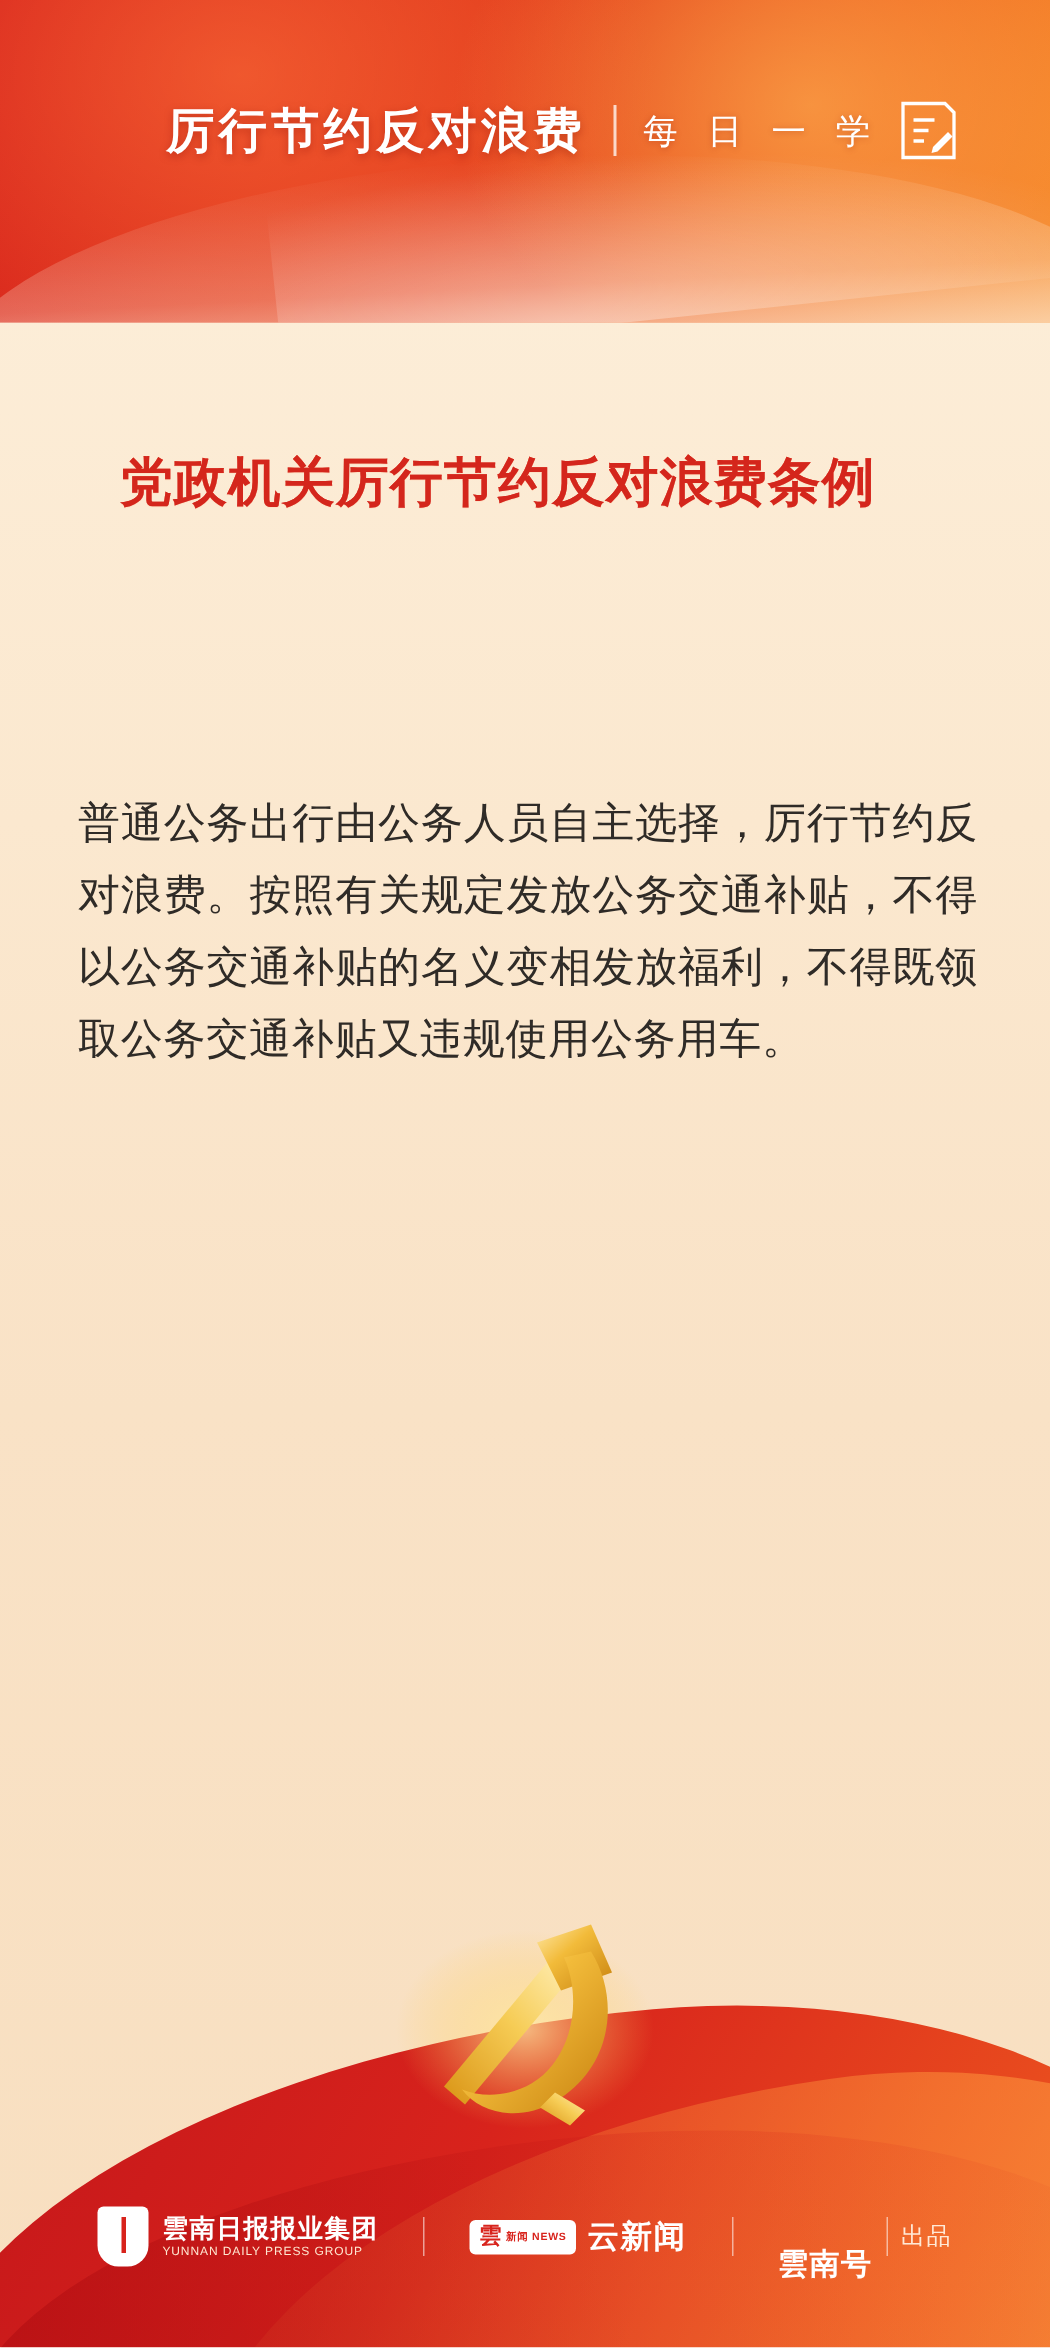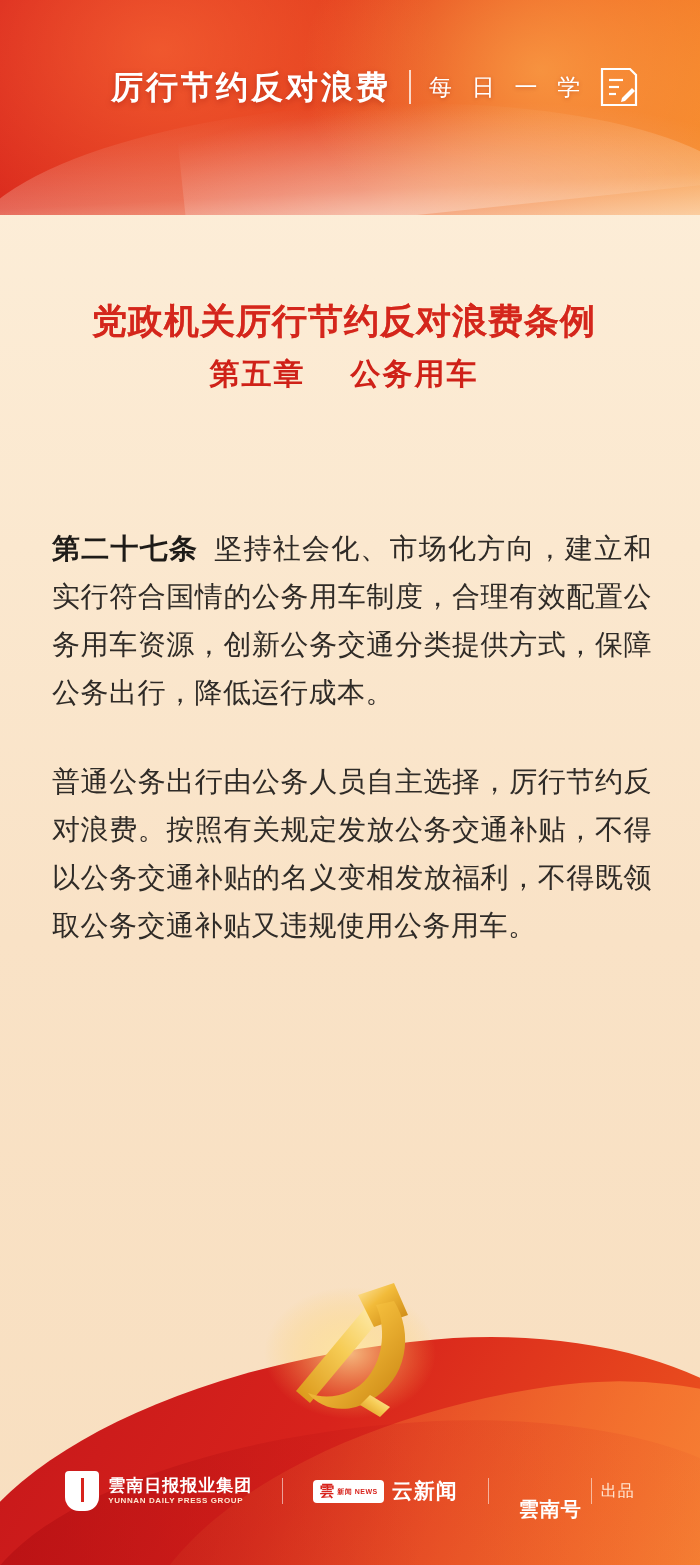--- a/index.html
+++ b/index.html
@@ -97,21 +97,21 @@
     margin-left: 12px;
     width: 40px;
     height: 42px;
     position: relative;
   }
   .banner-icon svg { display: block; }
 
   
   .headline-wrap {
     position: absolute;
-    left: 16px;
+    left: 4px;
     top: 300px;
     width: 600px;
     text-align: center;
     padding-left: 28px;
   }
   .headline-main {
     font-size: 35px;
     font-weight: bold;
     letter-spacing: 1px;
     line-height: 1.25;
@@ -239,21 +239,20 @@
     font-weight: bold;
     letter-spacing: 1px;
     line-height: 1.15;
     font-family: "Liberation Serif", "DejaVu Serif", serif;
   }
   .logo-text-en {
     color: #ffe7d0;
     font-size: 8px;
     letter-spacing: 0.6px;
     line-height: 1.2;
-    font-weight: bold;
   }
   .divider-v {
     width: 1px;
     height: 26px;
     background: rgba(255,255,255,0.55);
   }
   .news-badge {
     display: flex;
     align-items: center;
     gap: 8px;
@@ -322,31 +321,23 @@
         </svg>
       </div>
     </div>
 
     <div class="banner-wave"></div>
     <div class="banner-wave2"></div>
   </div>
 
   <div class="headline-wrap">
     <div class="headline-main">党政机关厉行节约反对浪费条例</div>
-    <div class="headline-sub">
-      <span>第五章</span>
-      <span class="gap"></span>
-      <span>公务用车</span>
-    </div>
   </div>
 
   <div class="body-text">
-    <p>
-      <span class="art-label">第二十七条</span><span>坚持社会化、市场化方向，建立和实行符合国情的公务用车制度，合理有效配置公务用车资源，创新公务交通分类提供方式，保障公务出行，降低运行成本。</span>
-    </p>
     <p>普通公务出行由公务人员自主选择，厉行节约反对浪费。按照有关规定发放公务交通补贴，不得以公务交通补贴的名义变相发放福利，不得既领取公务交通补贴又违规使用公务用车。</p>
   </div>
 
   <div class="bottom-zone">
     <div class="red-wave"></div>
     <div class="red-wave2"></div>
     <div class="red-wave3"></div>
   </div>
 
   <div class="emblem">

